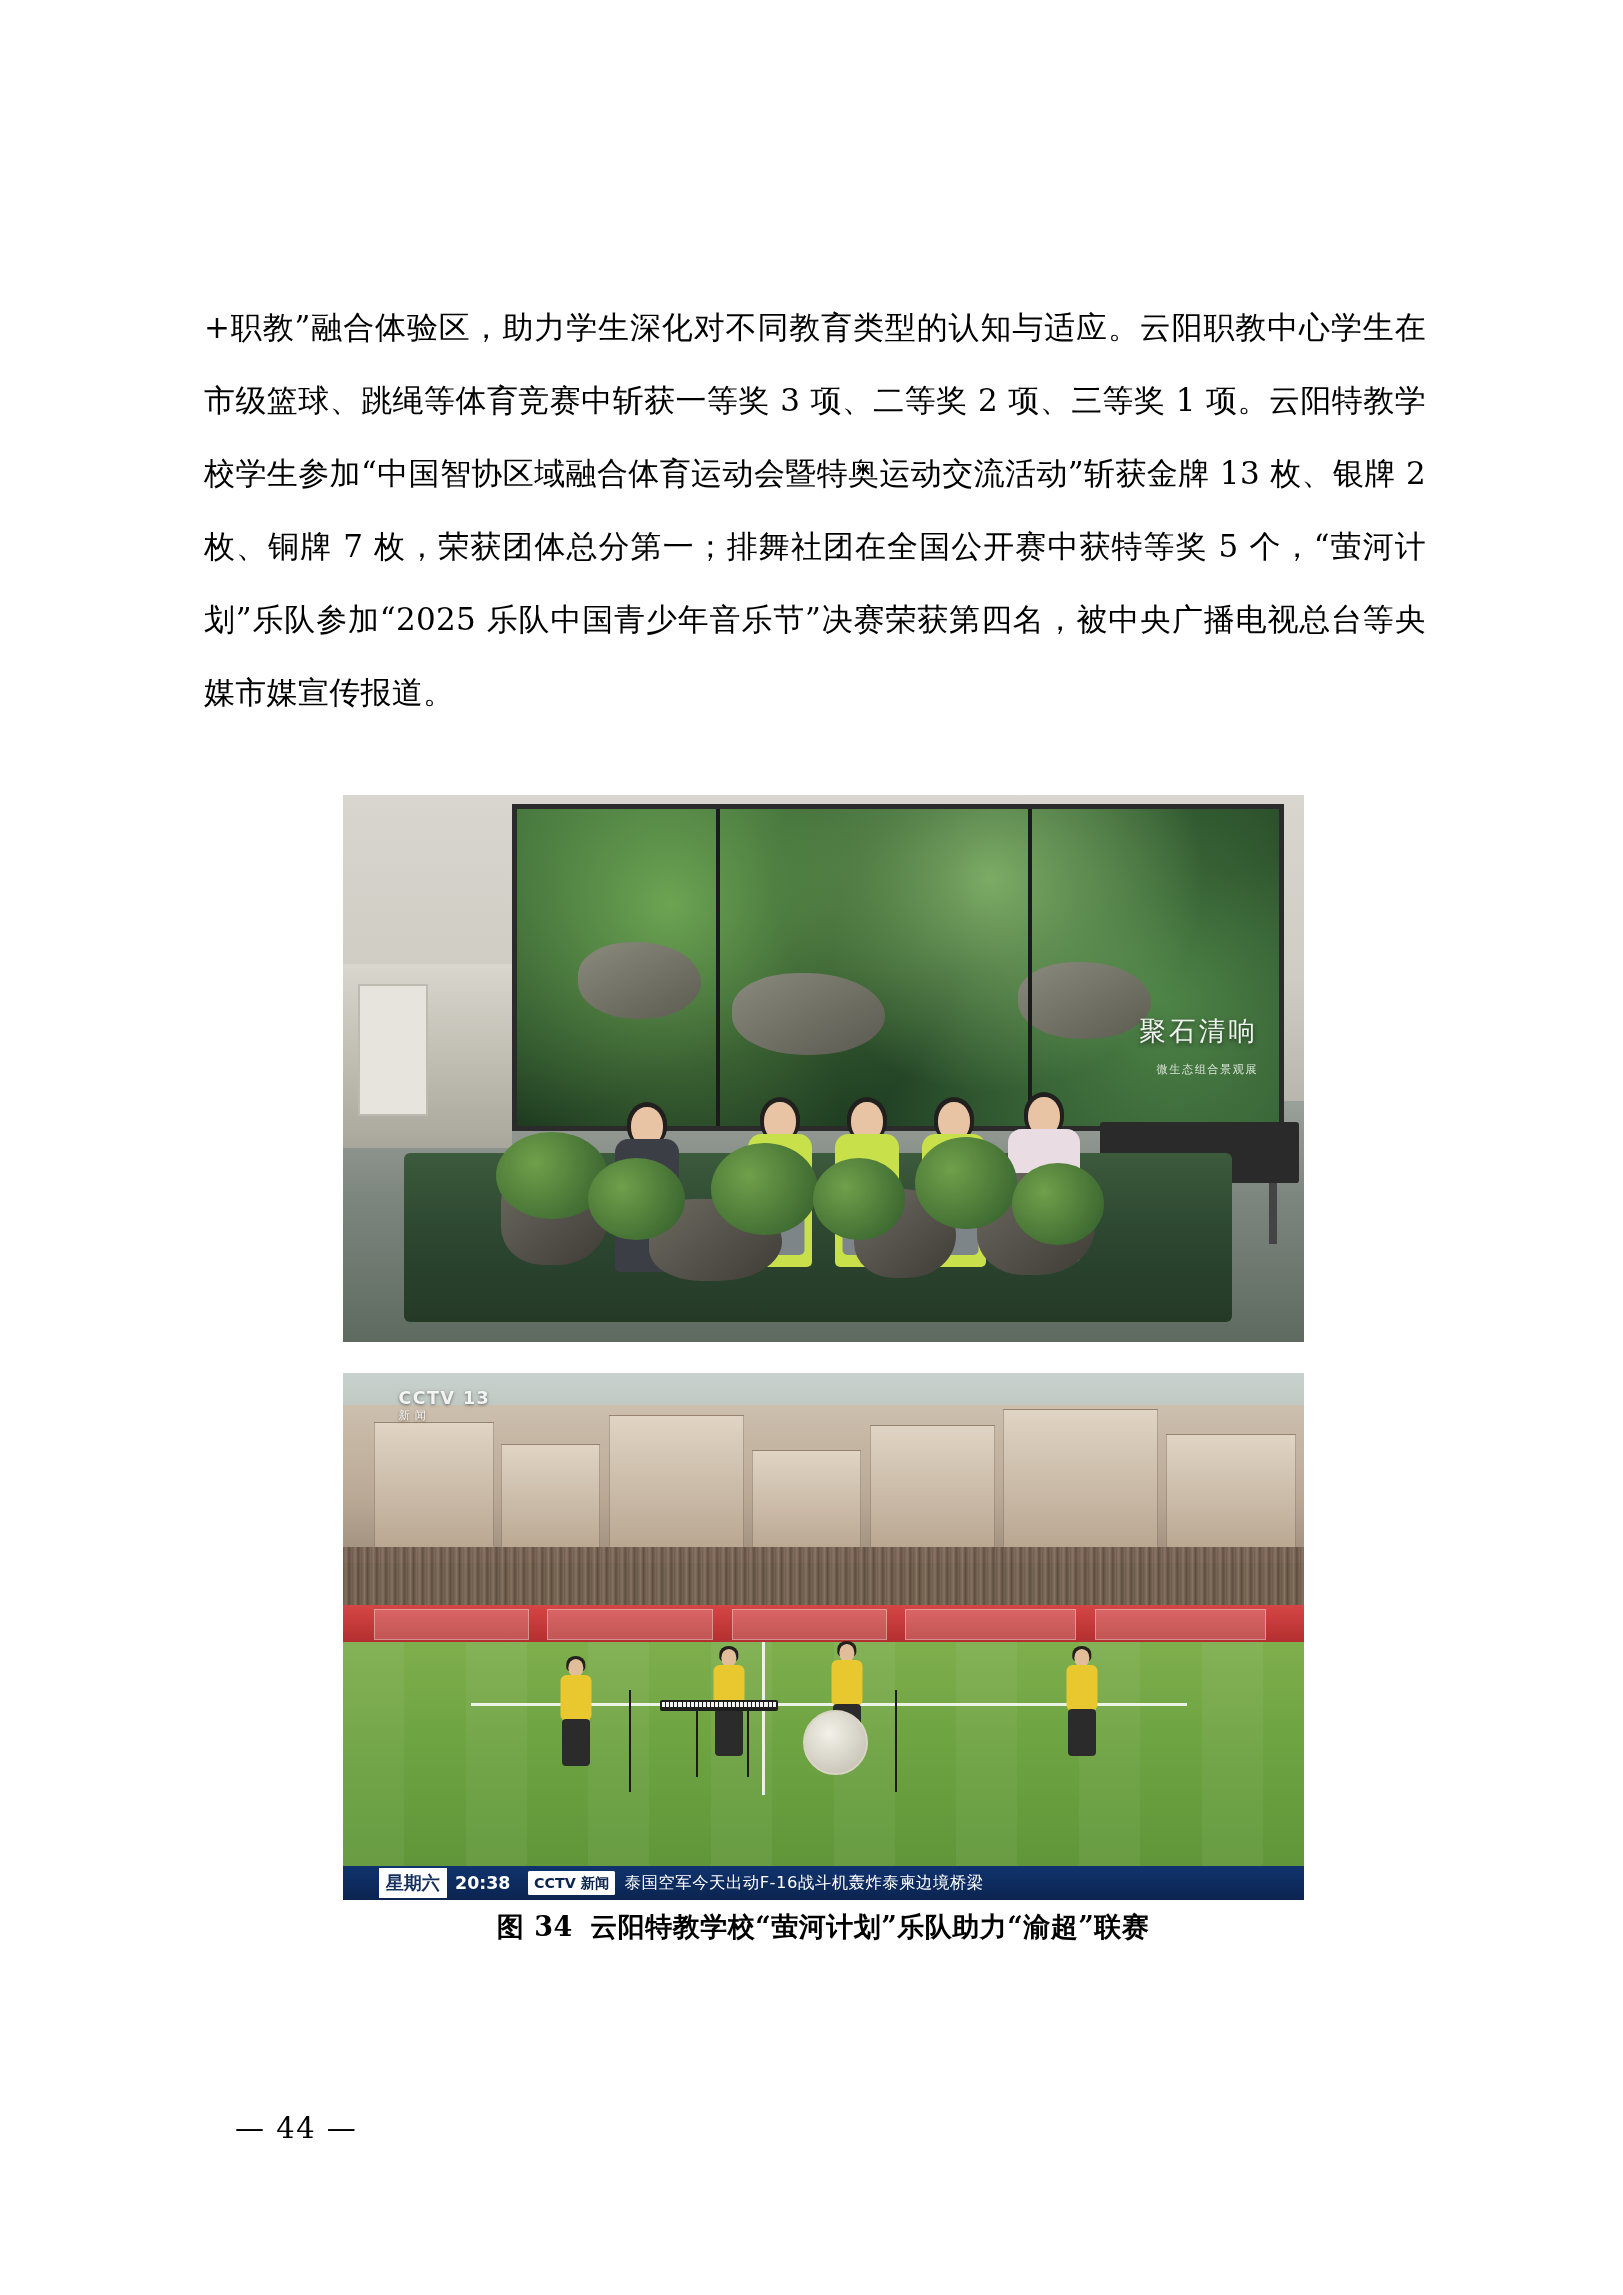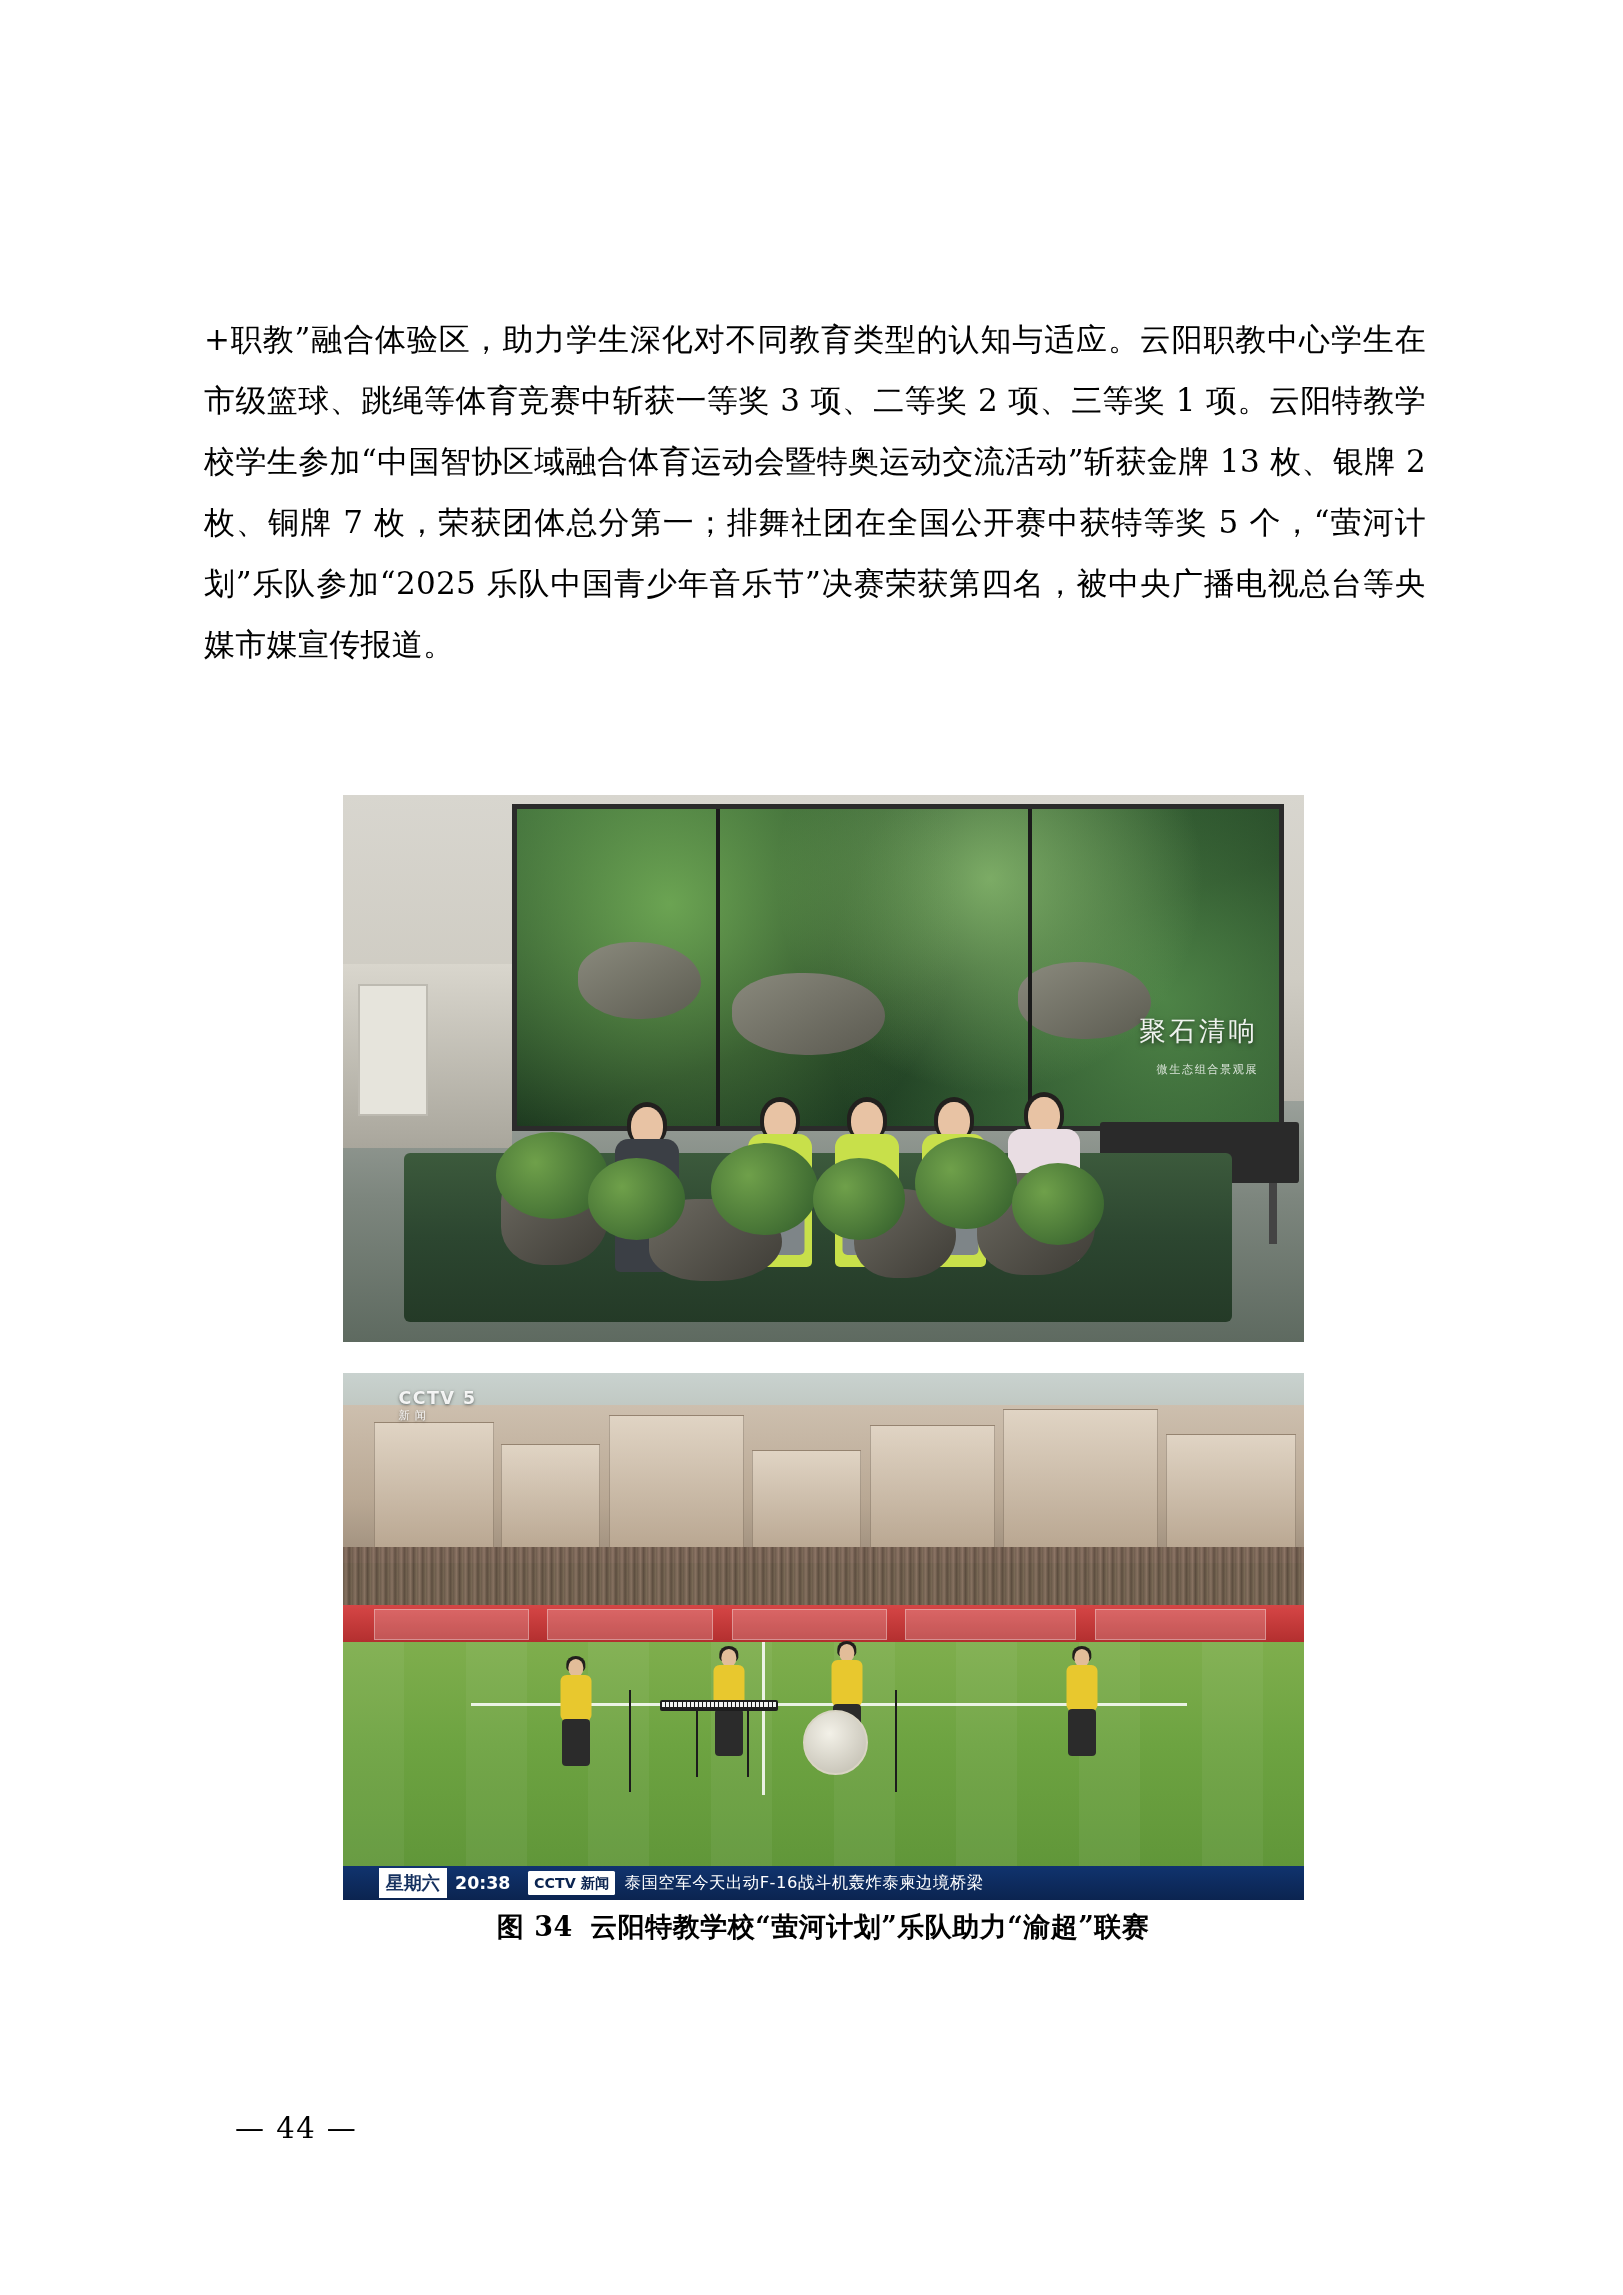--- a/index.html
+++ b/index.html
@@ -71,26 +71,25 @@
     background: #1f4e9c;
   }
 
   
   .body-text {
     position: absolute;
     left: 204px;
     top: 291px;
     width: 1222px;
     font-size: 31px;
-    line-height: 61px;
+    line-height: 73px;
     color: #000000;
     text-align: justify;
     font-family: "DejaVu Serif", serif;
     letter-spacing: 0.3px;
-    margin-top: 18px;
   }
 
   
   .figure {
     position: absolute;
     left: 50%;
     transform: translateX(-50%);
     padding-left: 23px;
   }
   .fig-caption {
@@ -481,21 +480,21 @@
       <div class="p2-keyboard" style="left:317px; top:327px; width:118px; height:11.2px;">
         <div class="keys"></div>
       </div>
       <div class="p2-stand" style="left:353px; top:338px; height:66px;"></div>
       <div class="p2-stand" style="left:404px; top:338px; height:66px;"></div>
       <div class="p2-drum" style="left:460px; top:337px; width:61px; height:61px;"></div>
       <div class="p2-stand" style="left:286px; top:317px; height:102px;"></div>
       <div class="p2-stand" style="left:552px; top:317px; height:102px;"></div>
 
       <div class="p2-logo">
-        <span>CCTV 5</span>
+        <span>CCTV 13</span>
         <small>新闻</small>
       </div>
 
       <div class="p2-ticker">
         <span class="day">星期六</span>
         <span class="time">20:38</span>
         <span class="cctv">CCTV 新闻</span>
         <span class="news">泰国空军今天出动F-16战斗机轰炸泰柬边境桥梁</span>
       </div>
     </div>

